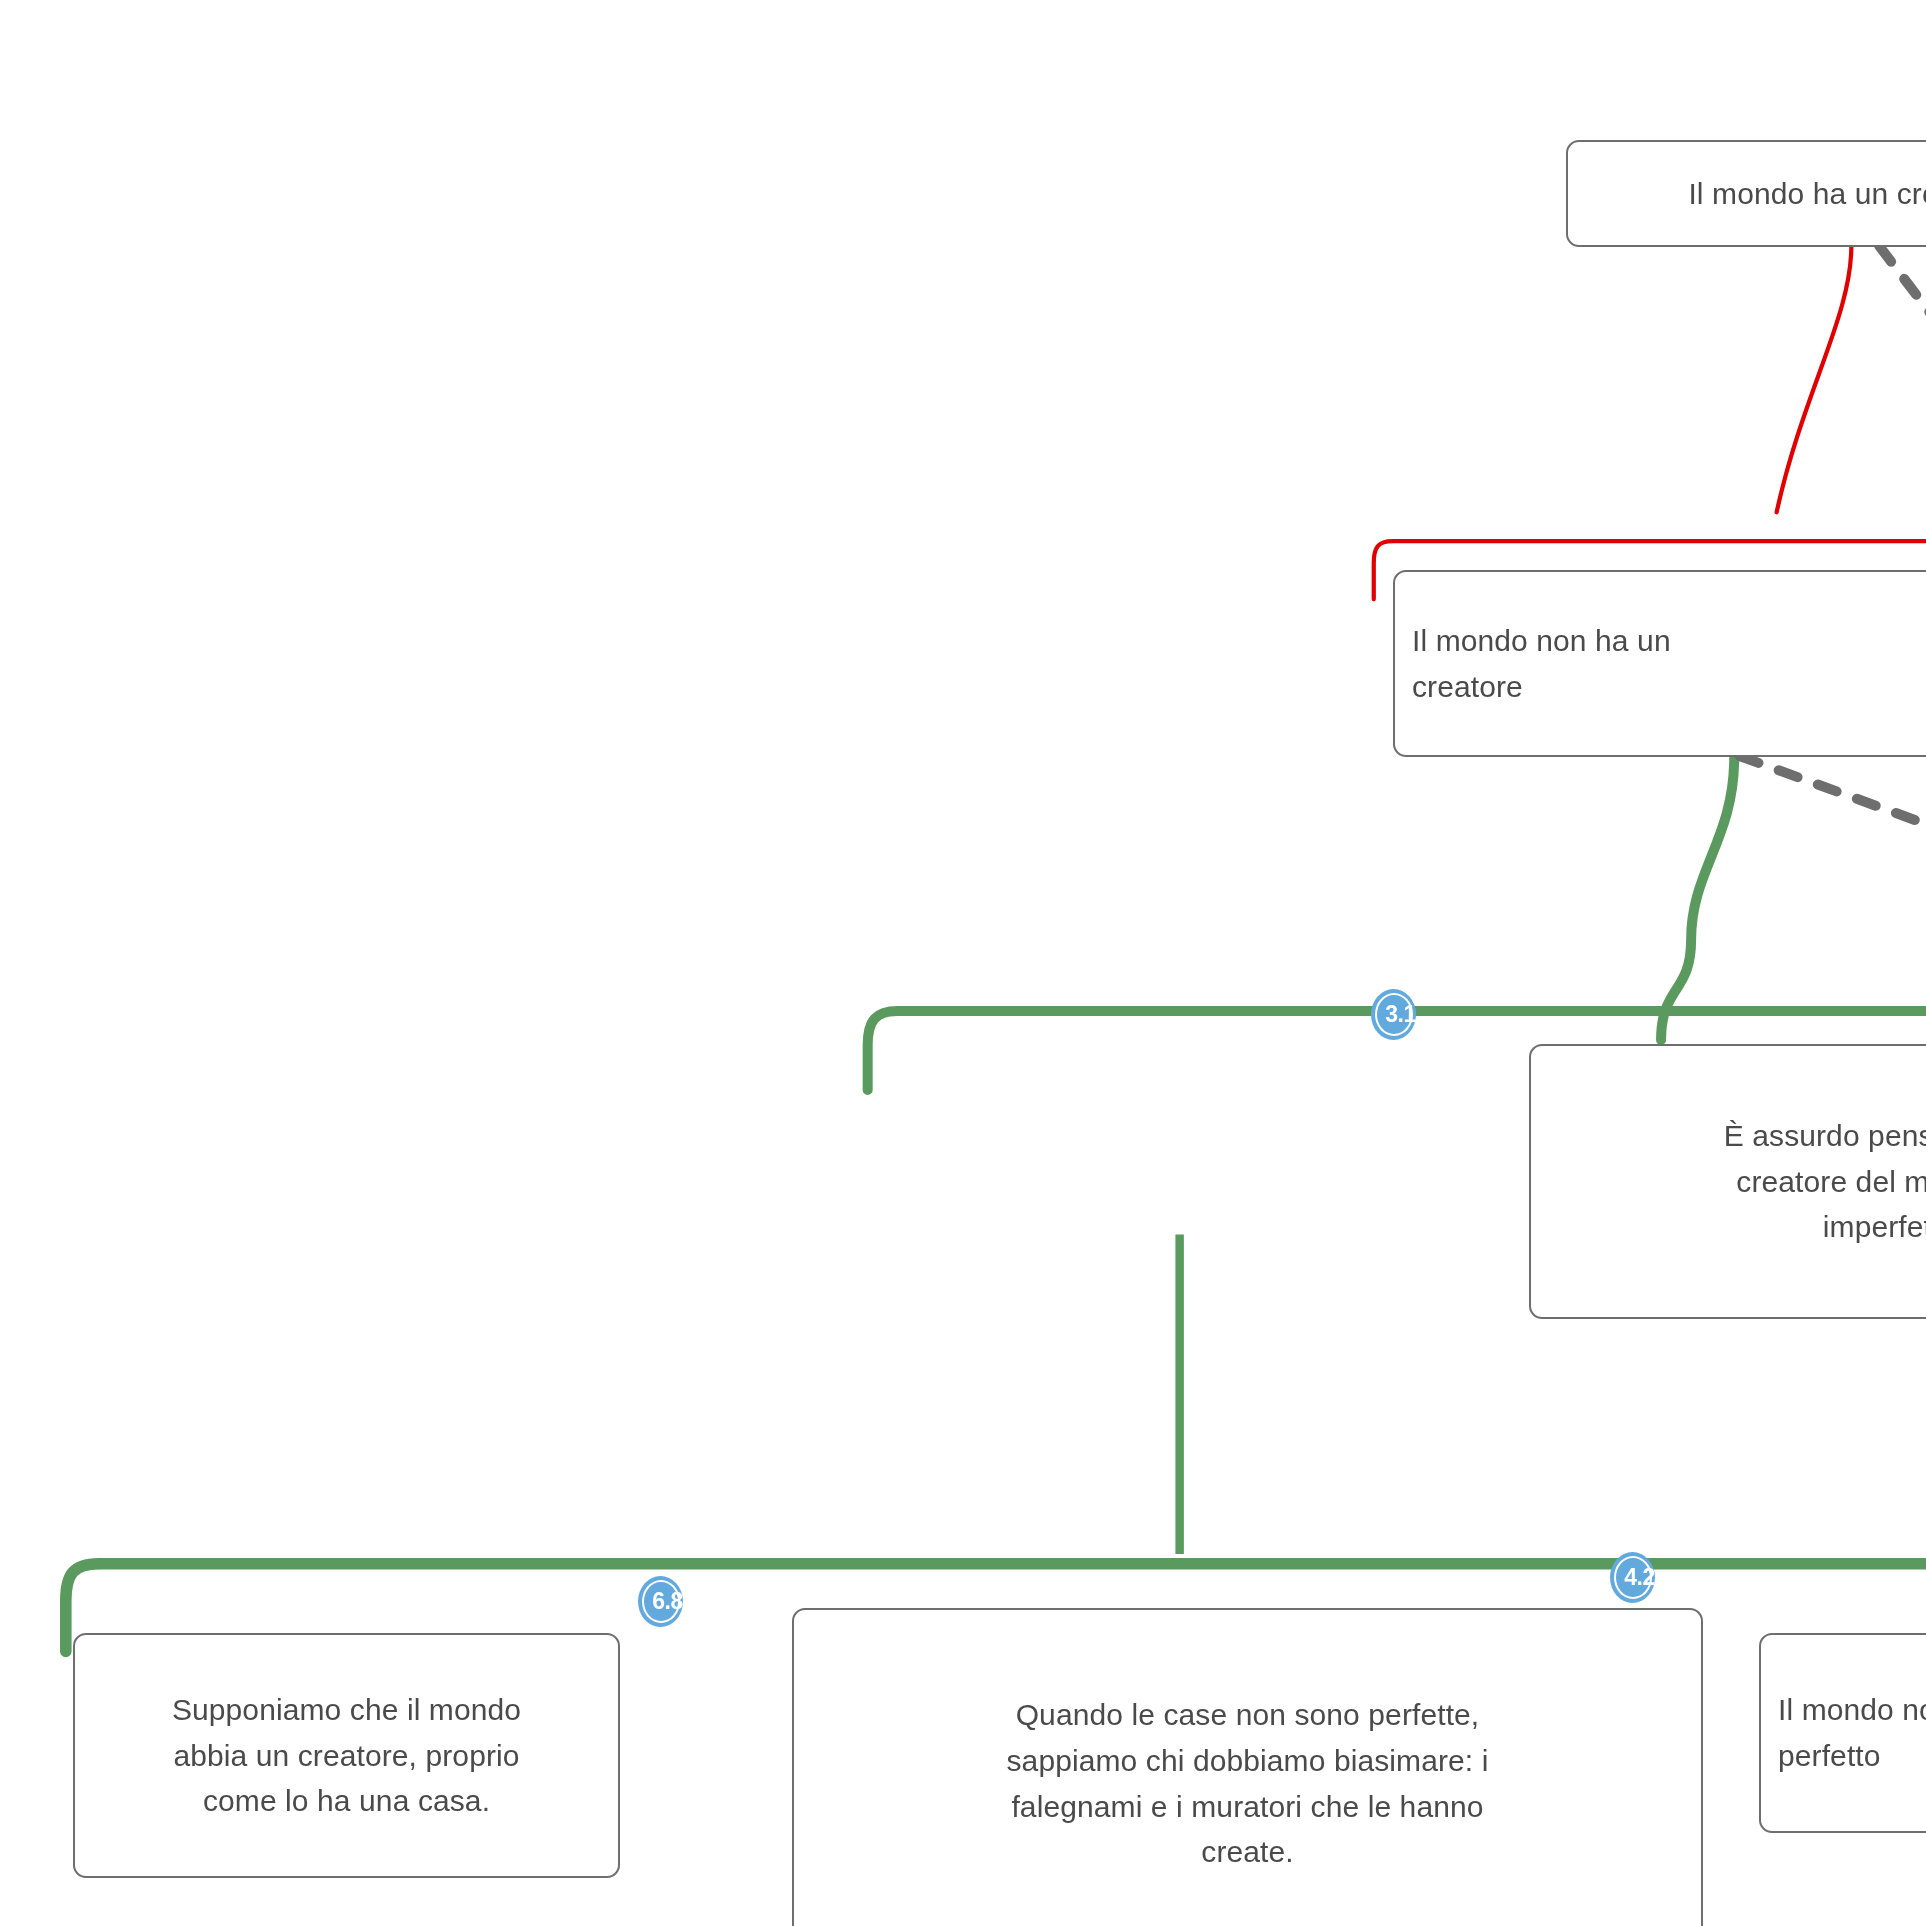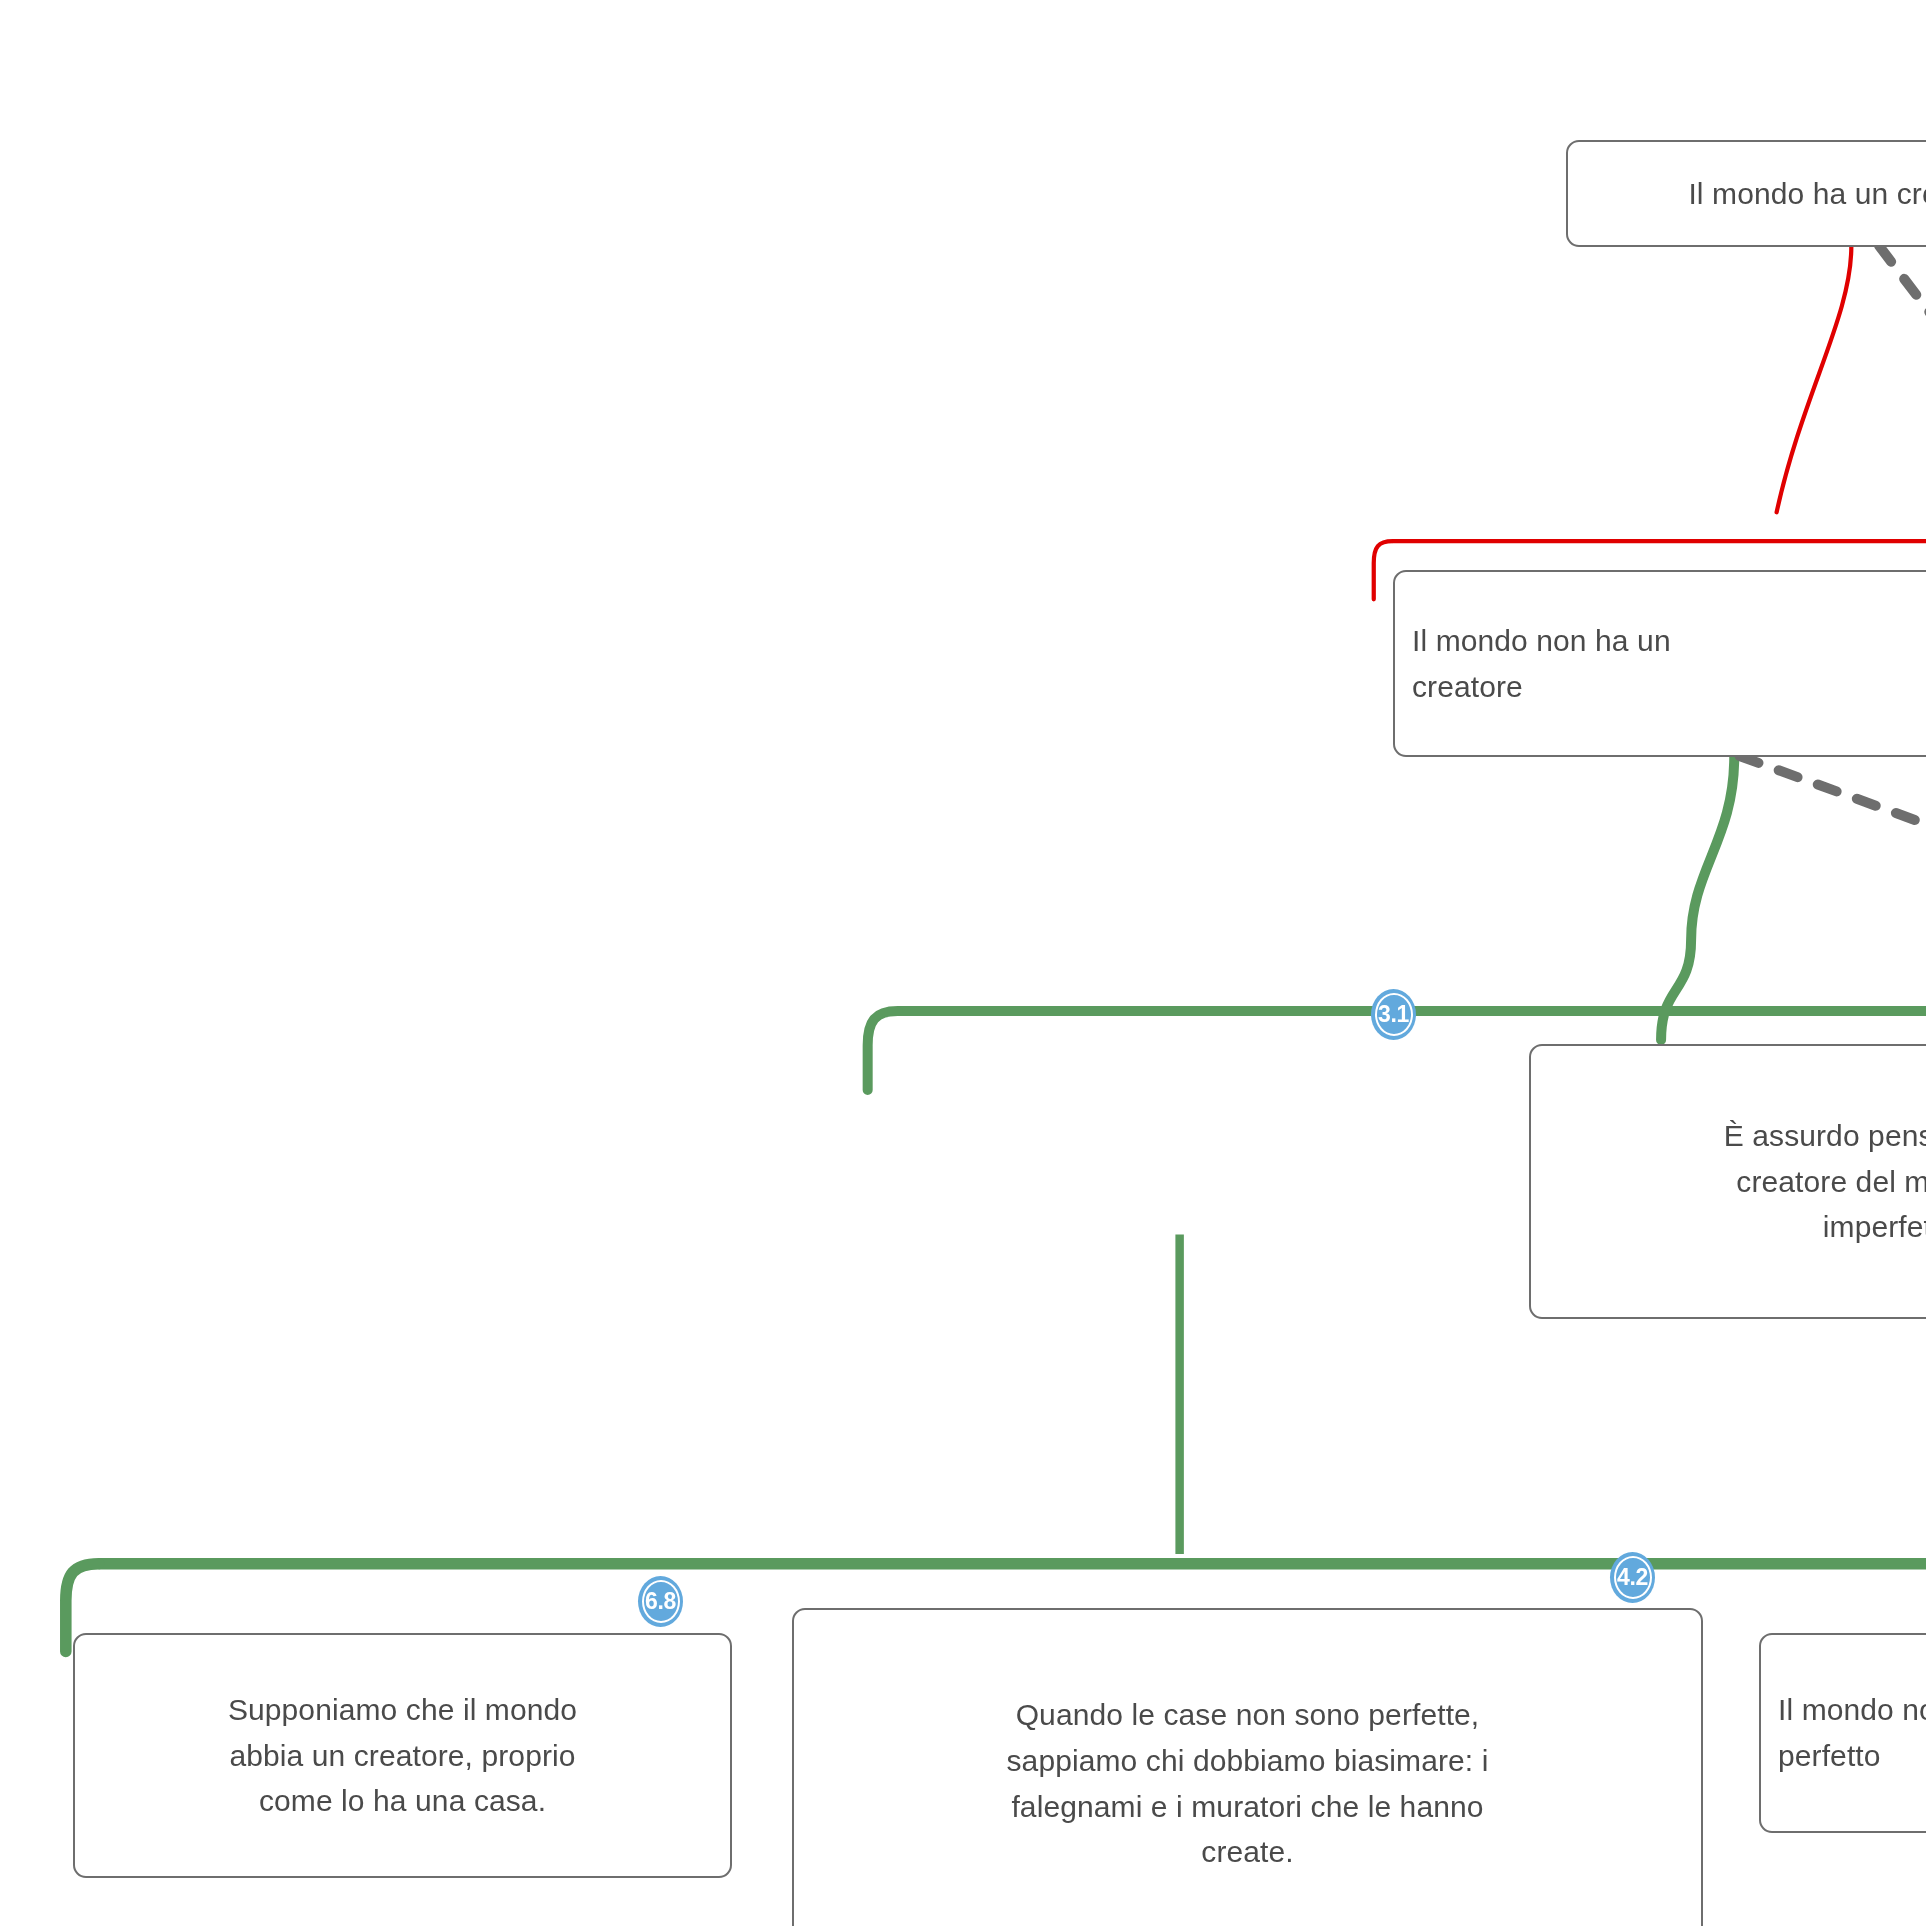--- a/index.html
+++ b/index.html
@@ -54,21 +54,21 @@
 
   
   .badge {
     position: absolute;
     width: 45px;
     height: 51px;
     border-radius: 50%;
     background: #62a9dd;
     display: flex;
     align-items: center;
-    justify-content: center;
+    justify-content: flex-end;
     z-index: 9;
   }
   .badge::before {
     content: "";
     position: absolute;
     left: 3.5px;
     top: 3.9px;
     right: 3.5px;
     bottom: 3.9px;
     border: 2.7px solid #ffffff;
@@ -125,21 +125,21 @@
   <div class="badge" style="left:1371px; top:989px;">
     <span class="badge-label">3.1</span>
   </div>
 
   <div class="node align-center" style="left:1529px; top:1044px; width:722px; height:275px;">
     <div class="node-text">È assurdo pensare che il
 creatore del mondo sia
 imperfetto</div>
   </div>
 
-  <div class="node align-center" style="left:73px; top:1633px; width:659px; height:245px;">
+  <div class="node align-center" style="left:73px; top:1633px; width:547px; height:245px;">
     <div class="node-text">Supponiamo che il mondo
 abbia un creatore, proprio
 come lo ha una casa.</div>
   </div>
   <div class="badge" style="left:638px; top:1576px;">
     <span class="badge-label">6.8</span>
   </div>
 
   <div class="node align-center" style="left:792px; top:1608px; width:911px; height:351px;">
     <div class="node-text">Quando le case non sono perfette,

